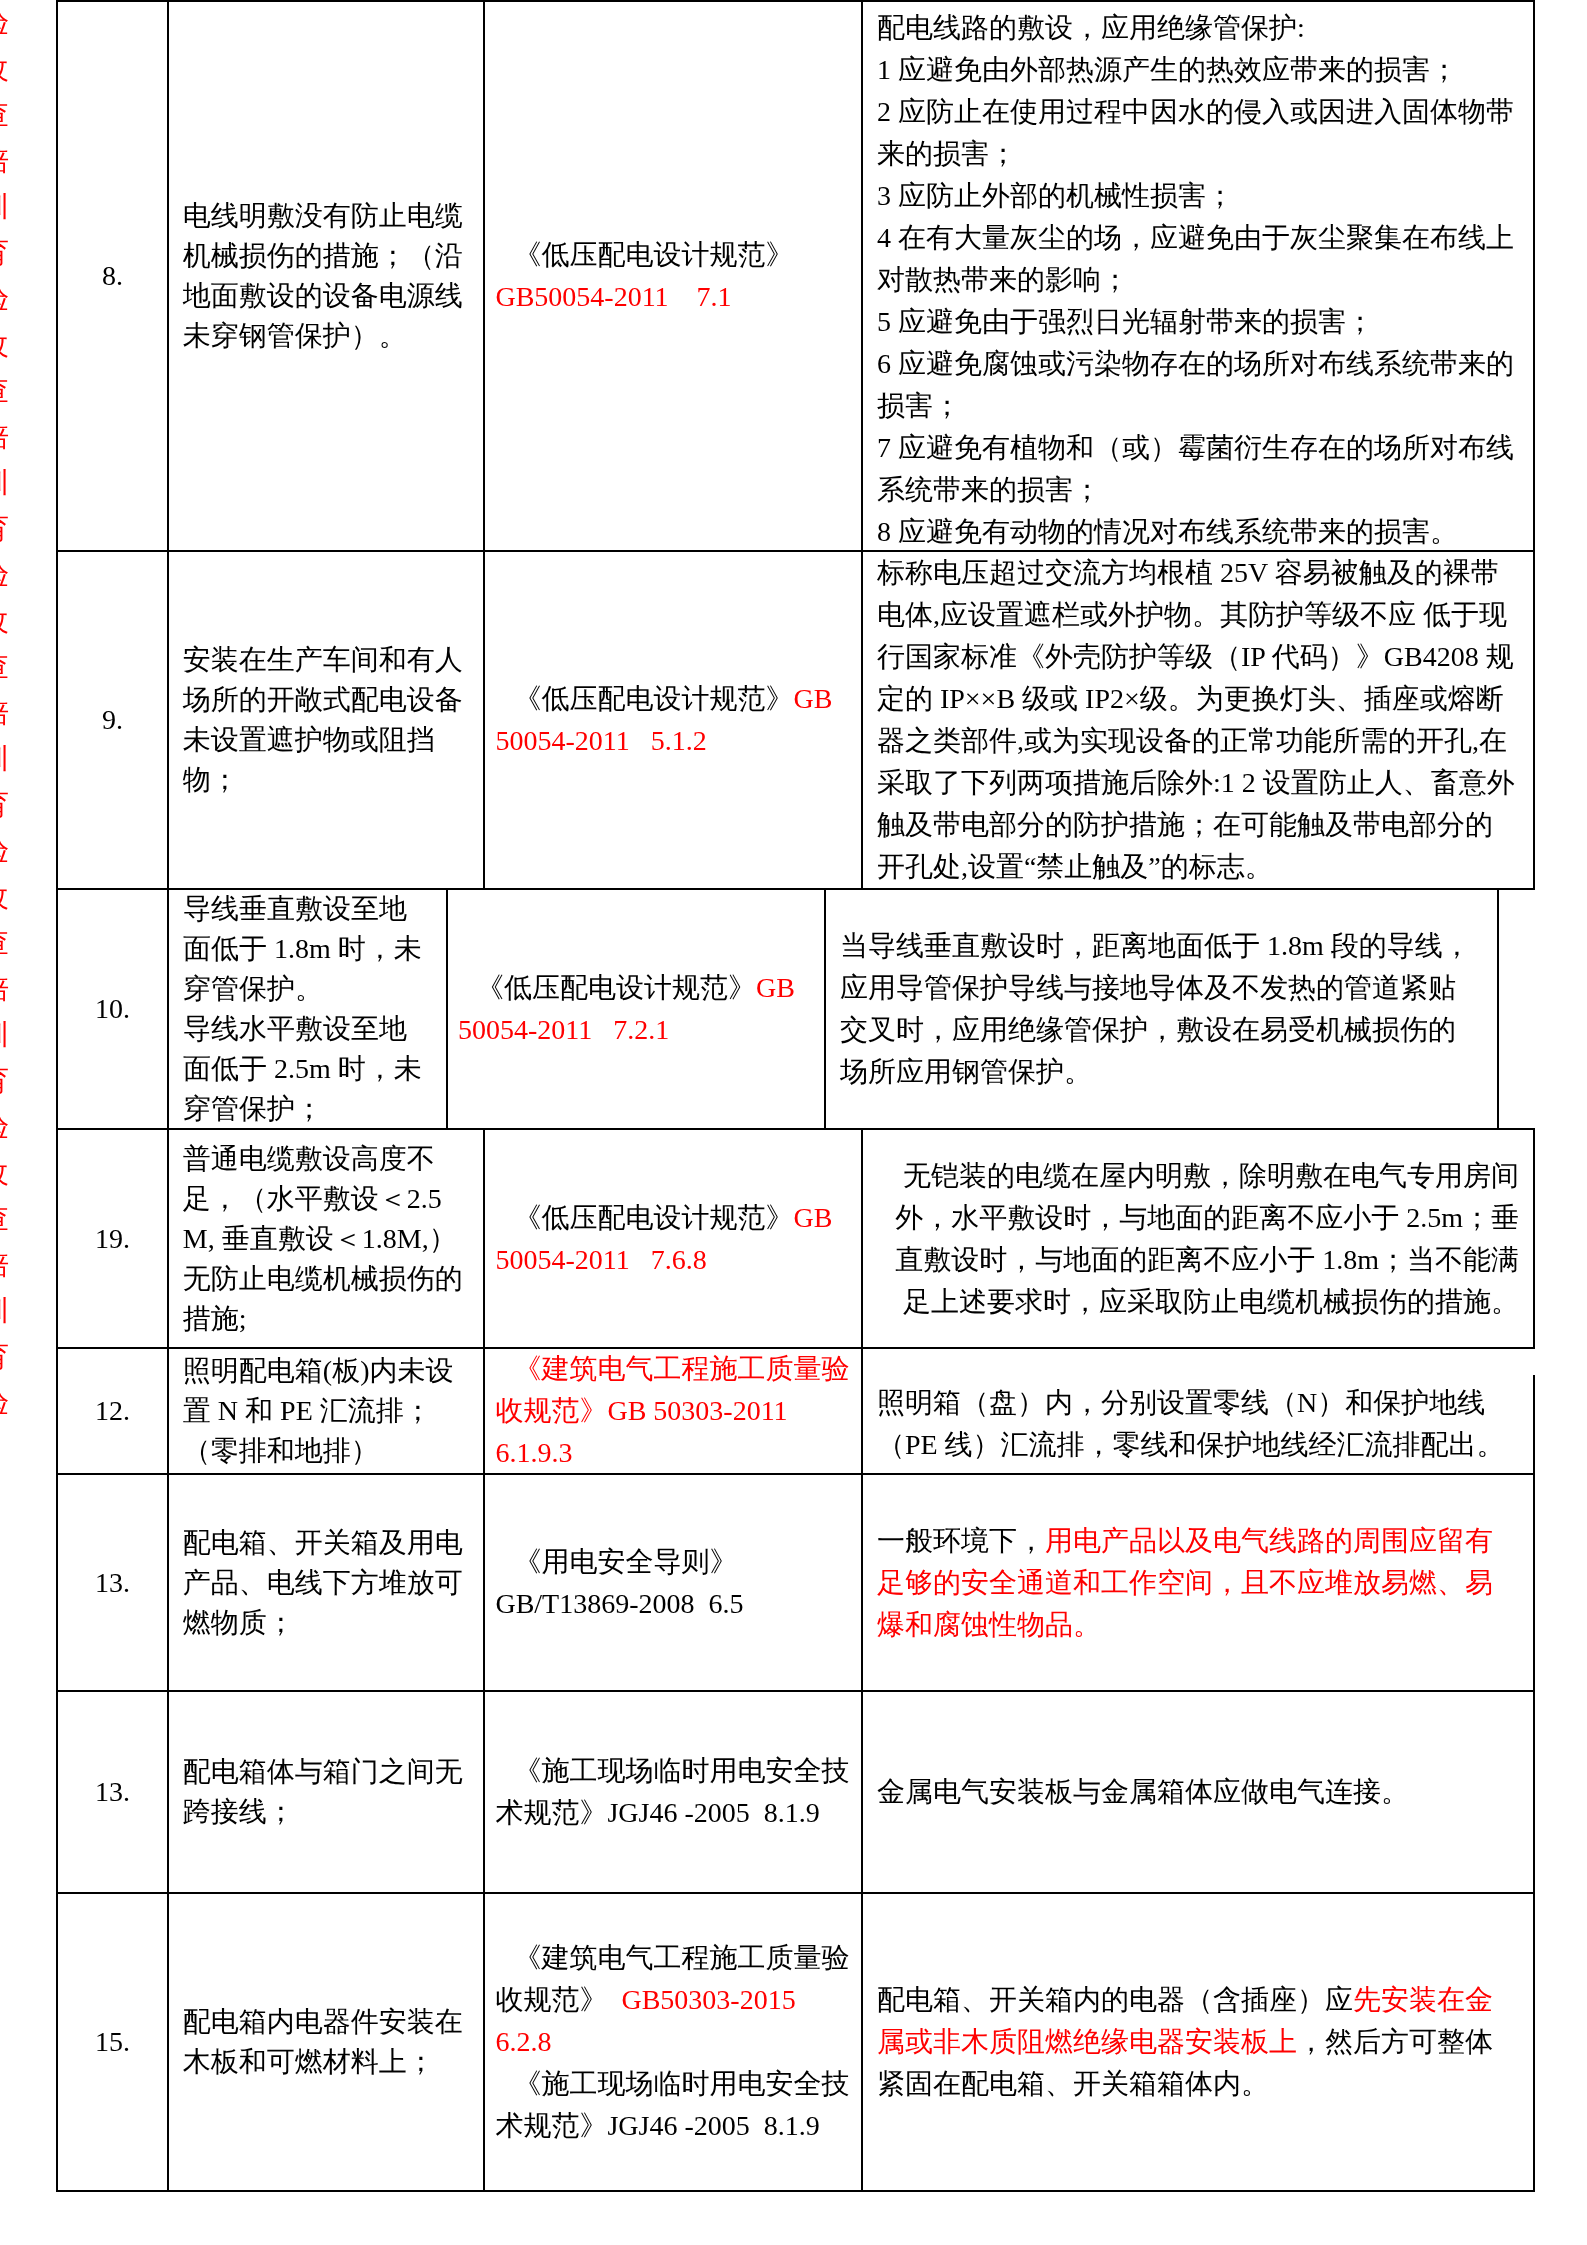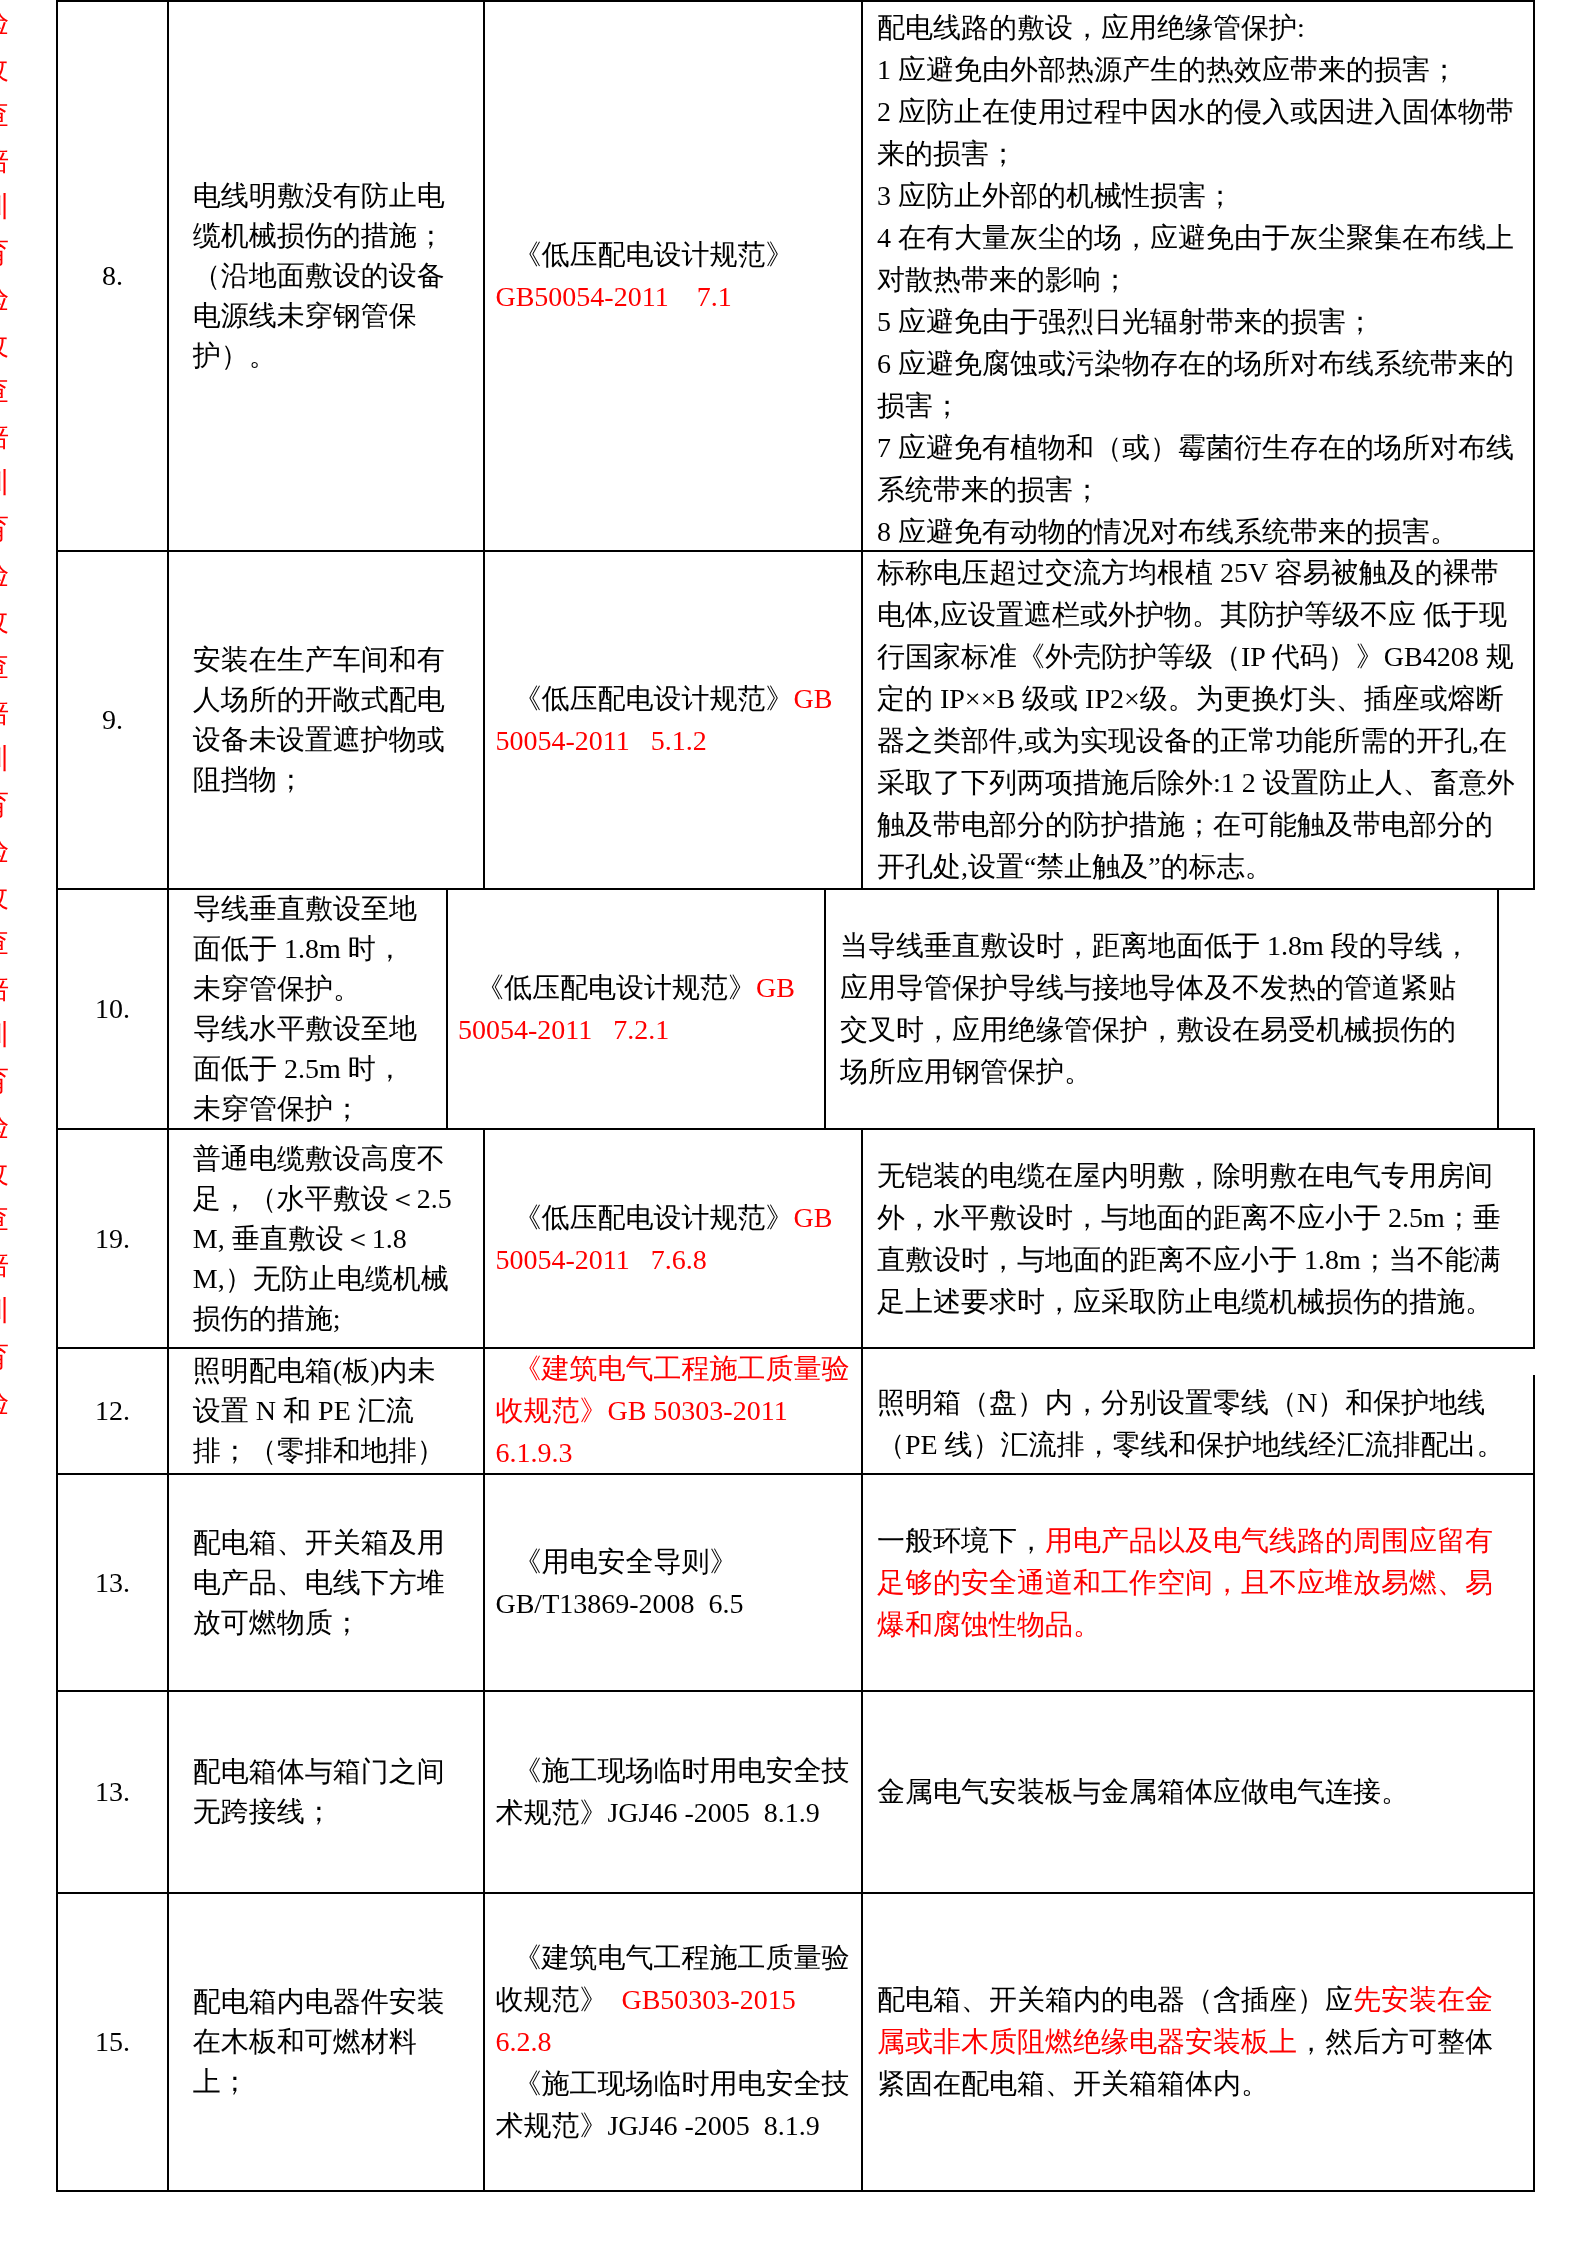--- a/index.html
+++ b/index.html
@@ -16,21 +16,21 @@
     border-top:2px solid #000;border-left:2px solid #000;
     box-sizing:border-box;
   }
   .t-row{display:flex;border-bottom:2px solid #000;box-sizing:border-box;}
   .cell{
     box-sizing:border-box;border-right:2px solid #000;
     display:flex;flex-direction:column;justify-content:center;
     font-size:28px;overflow:hidden;
   }
   .cell.num{align-items:center;line-height:42px;}
-  .cell.prob{padding:2px 24px;line-height:40px;}
+  .cell.prob{padding:2px 14px;line-height:40px;}
   .cell.std{padding:2px 10px;line-height:42px;}
   .cell.reg{padding:3px 14px;line-height:42px;}
   .cell.reg.top{justify-content:flex-start;padding-top:5px;}
   .para,.std-line{white-space:pre-wrap;word-break:break-all;}
   .std-line.indent{text-indent:18px;}
   .seg.red{color:#ff0000;}
   .margin-mark{
     position:absolute;left:0;width:9px;height:30px;overflow:hidden;
     color:#ff0000;font-size:28px;line-height:30px;pointer-events:none;
   }
@@ -99,21 +99,21 @@
         <div class="cell num" style="width: 111px;">
           <span>19.</span>
         </div>
         <div class="cell prob" style="width: 317px;">
           <div class="para"><span class="seg">普通电缆敷设高度不足，（水平敷设＜2.5M, 垂直敷设＜1.8M,）无防止电缆机械损伤的措施;</span></div>
         </div>
         <div class="cell std" style="width: 378px;">
           <div class="std-line indent"><span class="seg">《低压配电设计规范》</span><span class="seg red">GB</span></div>
           <div class="std-line"><span class="seg red">50054-2011   7.6.8</span></div>
         </div>
-        <div class="cell reg" style="width: 673px;">
+        <div class="cell reg" style="width: 673px; text-align: right;">
           <div class="para"><span class="seg">无铠装的电缆在屋内明敷，除明敷在电气专用房间外，水平敷设时，与地面的距离不应小于 2.5m；垂直敷设时，与地面的距离不应小于 1.8m；当不能满足上述要求时，应采取防止电缆机械损伤的措施。</span></div>
         </div>
       </div>
       <div class="t-row" style="height: 126px;">
         <div class="cell num" style="width: 111px;">
           <span>12.</span>
         </div>
         <div class="cell prob" style="width: 317px;">
           <div class="para"><span class="seg">照明配电箱(板)内未设置 N 和 PE 汇流排；（零排和地排）</span></div>
         </div>

